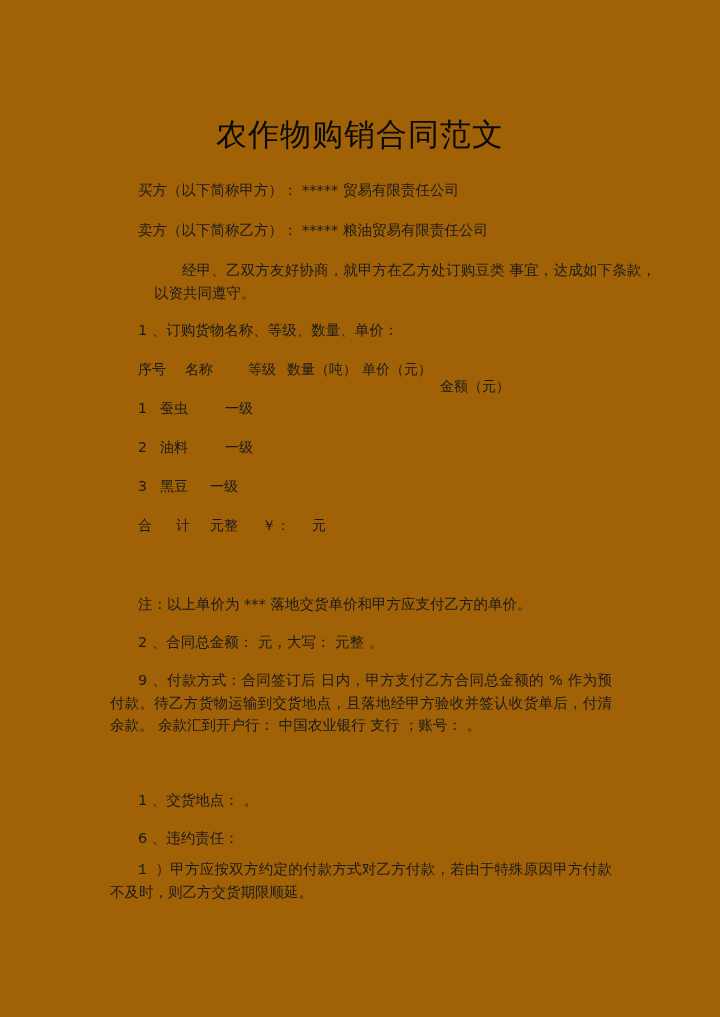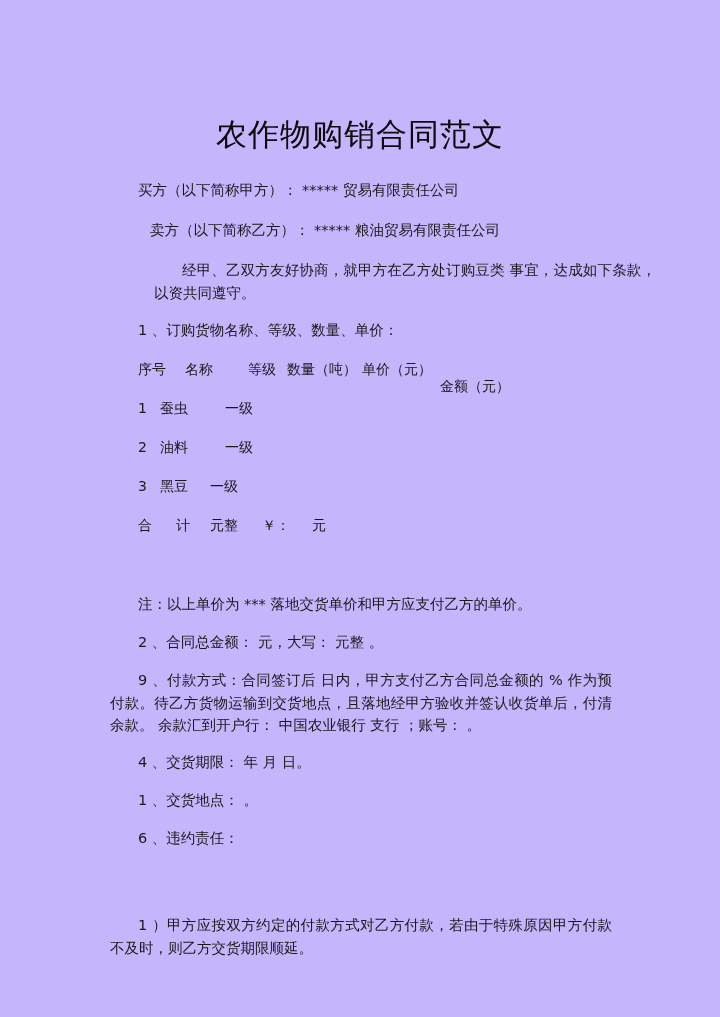--- a/index.html
+++ b/index.html
@@ -1,17 +1,17 @@
 <!DOCTYPE html>
 <html><head>
 <meta charset="utf-8">
 <style>
   html, body { margin: 0; padding: 0; background: #ffffff; }
   body { width: 720px; height: 1017px; position: relative; overflow: hidden; }
-  .page { position: absolute; left: 0; top: 0; width: 720px; height: 1017px; background: #c4b5fd; color: #111111; }
+  .page { position: absolute; left: 0; top: 0; width: 720px; height: 1017px; background: #a16207; color: #111111; }
   .title {
     position: absolute; left: 0; width: 720px; top: 114px; text-align: center;
     font-family: "DejaVu Serif", "Liberation Serif", serif; font-size: 31px; letter-spacing: 1px;
     color: #0a0a0a; line-height: 40px;
   }
   .line {
     position: absolute; left: 110px; width: 502px;
     font-family: "DejaVu Sans", "Liberation Sans", sans-serif; font-size: 14.5px;
     line-height: 22.5px; color: #1a1a1a; white-space: nowrap;
   }
@@ -28,21 +28,21 @@
   }
 </style>
 </head>
 <body>
 
 <div class="page">
 
   <div class="title">农作物购销合同范文</div>
 
   <div class="line ind" style="top:179px;">买方（以下简称甲方）：  ***** 贸易有限责任公司</div>
-  <div class="line ind" style="top:219px;margin-left:12px;">卖方（以下简称乙方）：  ***** 粮油贸易有限责任公司</div>
+  <div class="line ind" style="top:219px;">卖方（以下简称乙方）：  ***** 粮油贸易有限责任公司</div>
 
   <div class="para" style="top:259px;margin-left:44px;">经甲、乙双方友好协商，就甲方在乙方处订购豆类 事宜，达成如下条款，以资共同遵守。</div>
 
   <div class="line ind" style="top:319px;">1 、订购货物名称、等级、数量、单价：</div>
 
   <div>
     <div>
       <span class="cell" style="left:138px; top:358px;">序号</span>
       <span class="cell" style="left:185px; top:358px;">名称</span>
       <span class="cell" style="left:235px; top:358px;margin-left:13px;">等级</span>
@@ -75,21 +75,20 @@
       <span class="cell" style="left:312px; top:514px;">元</span>
     </div>
   </div>
 
   <div class="line ind" style="top:593px;">注：以上单价为 *** 落地交货单价和甲方应支付乙方的单价。</div>
 
   <div class="line ind" style="top:631px;">2 、合同总金额：    元，大写：    元整 。</div>
 
   <div class="para" style="top:669px;">9 、付款方式：合同签订后     日内，甲方支付乙方合同总金额的     % 作为预 付款。待乙方货物运输到交货地点，且落地经甲方验收并签认收货单后，付清余款。 余款汇到开户行： 中国农业银行 支行 ；账号：    。</div>
 
-  <div class="line ind" style="top:751px;">4 、交货期限：     年     月     日。</div>
 
   <div class="line ind" style="top:789px;">1 、交货地点：    。</div>
 
   <div class="line ind" style="top:827px;">6 、违约责任：</div>
 
-  <div class="para" style="top:914px;">1 ）甲方应按双方约定的付款方式对乙方付款，若由于特殊原因甲方付款不及时，则乙方交货期限顺延。</div>
+  <div class="para" style="top:859px;font-family:Liberation Mono, monospace;">1 ）甲方应按双方约定的付款方式对乙方付款，若由于特殊原因甲方付款不及时，则乙方交货期限顺延。</div>
 
 </div>
 
 </body></html>

